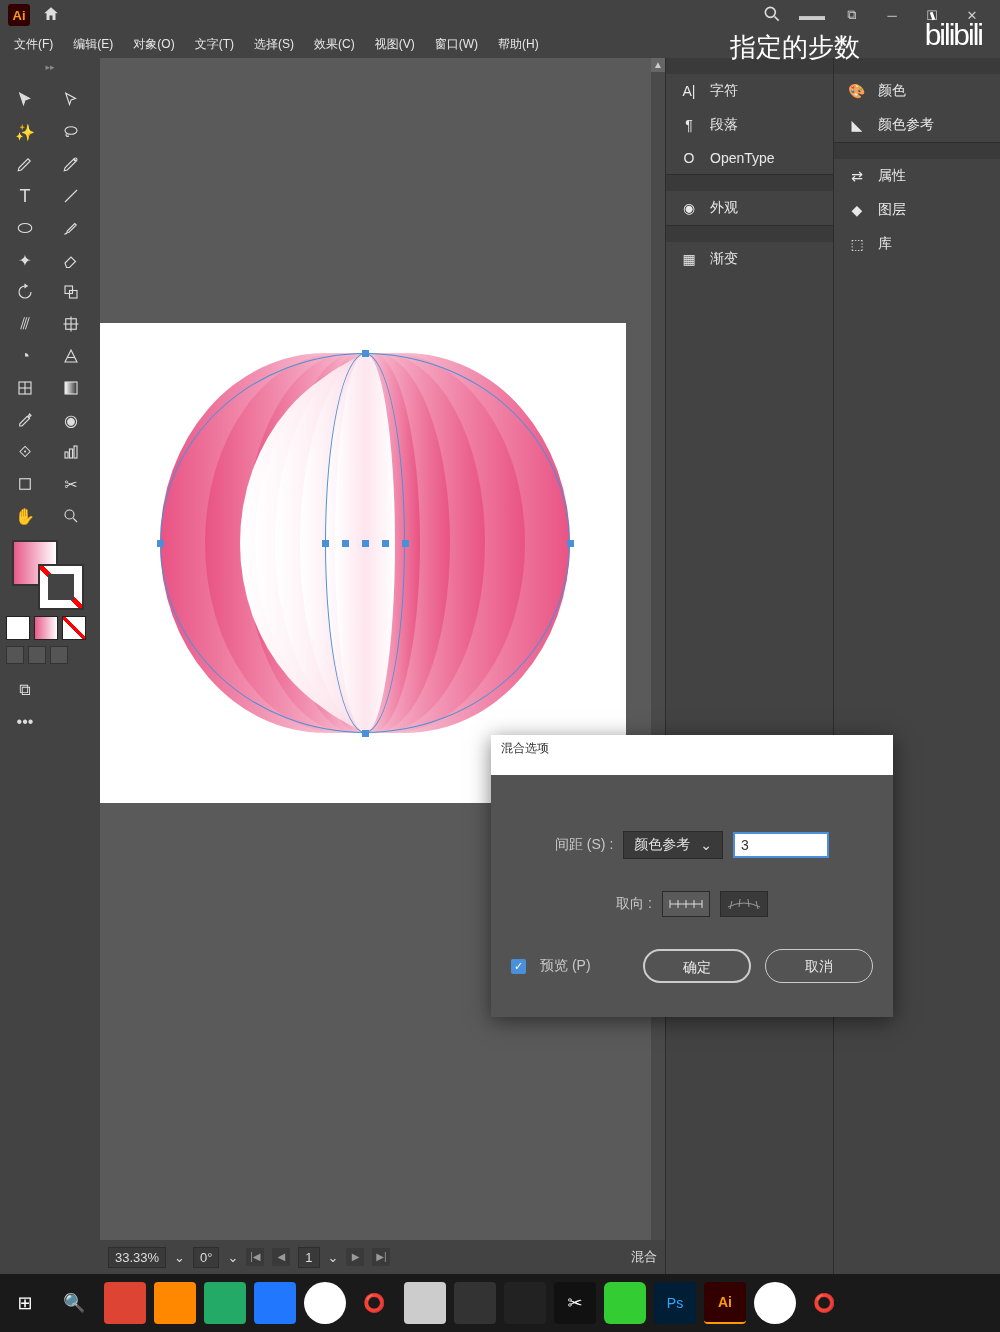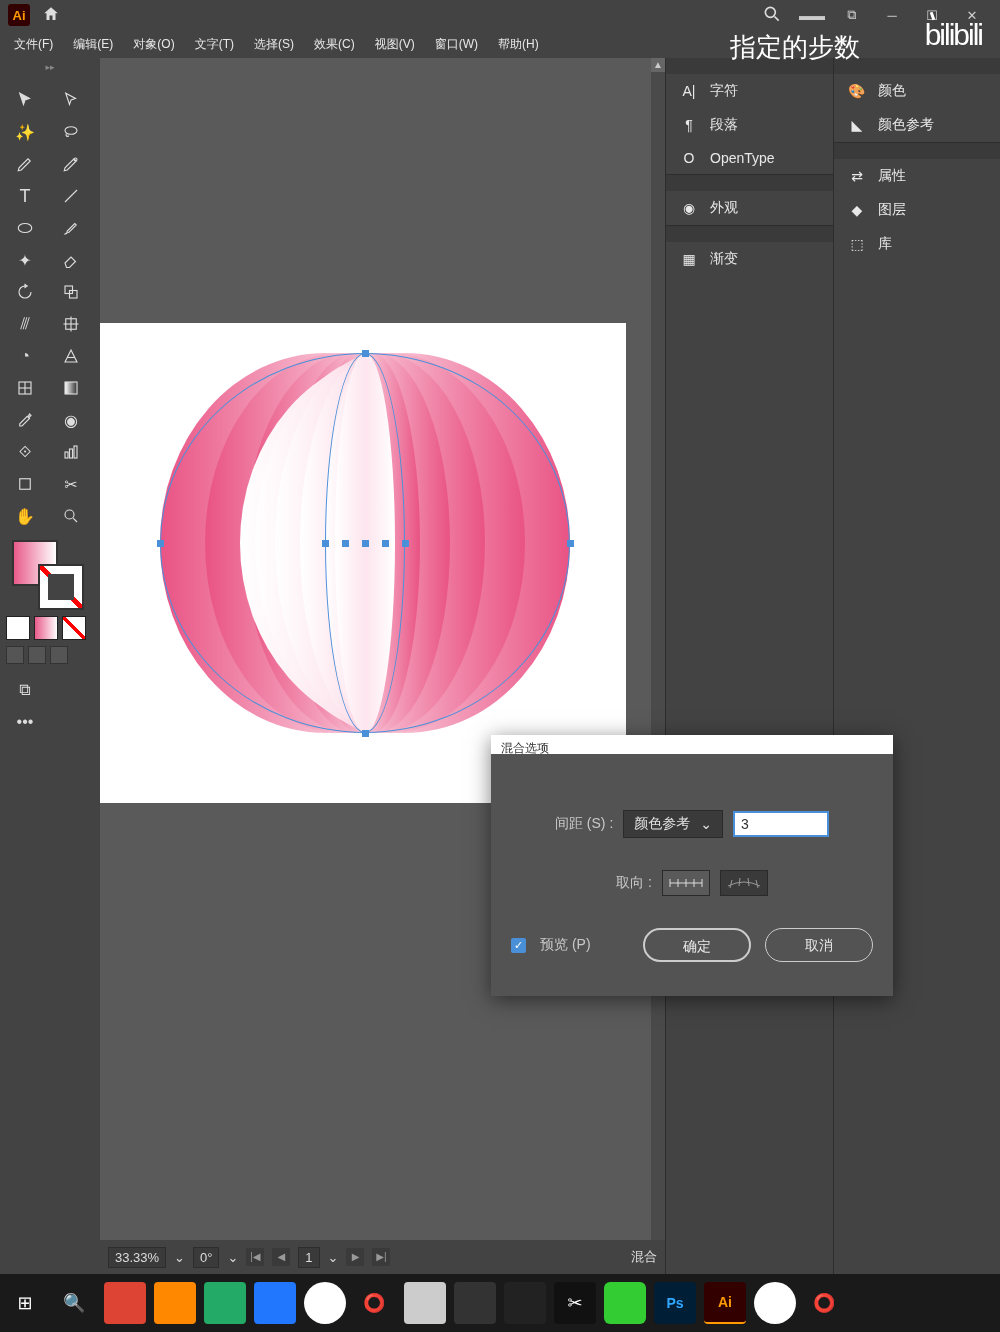--- a/index.html
+++ b/index.html
@@ -49,21 +49,21 @@
 .p-hdr{height:16px;background:#3a3a3a;font-size:9px;color:#888;text-align:center;}
 .p-item{display:flex;align-items:center;gap:12px;padding:8px 14px;color:#e8e8e8;font-size:14px;}
 .p-item .ic{width:18px;text-align:center;}
 .p-sep{height:1px;background:#2d2d2d;}
 .statusbar{position:absolute;bottom:58px;left:100px;height:34px;background:#434343;display:flex;align-items:center;gap:8px;padding:0 8px;font-size:13px;color:#ddd;right:335px;}
 .sb-box{background:#3a3a3a;padding:2px 6px;border:1px solid #2d2d2d;}
 .sb-btn{width:18px;height:18px;background:#3a3a3a;text-align:center;line-height:18px;font-size:10px;color:#999;}
 .taskbar{position:absolute;bottom:0;left:0;right:0;height:58px;background:#1a1a1a;display:flex;align-items:center;padding:0 4px;gap:8px;}
 .tb-icon{width:42px;height:42px;border-radius:4px;display:flex;align-items:center;justify-content:center;font-size:18px;}
 .dialog{position:absolute;left:491px;top:735px;width:402px;background:#535353;box-shadow:0 4px 20px rgba(0,0,0,.5);}
-.dlg-title{height:19px;background:#fff;color:#333;font-size:12px;padding:5px 10px;}
+.dlg-title{height:40px;background:#fff;color:#333;font-size:12px;padding:5px 10px;}
 .dlg-body{padding:24px 20px;}
 .dlg-row{display:flex;align-items:center;gap:10px;margin-bottom:18px;justify-content:center;margin-top:32px;}
 .dlg-label{color:#c8c8c8;font-size:14px;}
 .dlg-select{background:#3a3a3a;border:1px solid #2a2a2a;padding:4px 10px;color:#e0e0e0;font-size:14px;display:flex;gap:10px;align-items:center;}
 .dlg-input{width:96px;height:26px;border:2px solid #4a90d9;background:#fff;color:#333;padding:2px 6px;font-size:14px;}
 .orient-btn{width:48px;height:26px;background:#3a3a3a;border:1px solid #2a2a2a;display:flex;align-items:center;justify-content:center;}
 .orient-btn.active{background:#5a5a5a;}
 .dlg-footer{display:flex;align-items:center;gap:14px;padding:14px 0 10px;}
 .chk{width:15px;height:15px;background:#4a90d9;color:#fff;font-size:11px;text-align:center;line-height:15px;border-radius:2px;}
 .dlg-btn{flex:0 0 108px;height:34px;border:1.5px solid #ccc;border-radius:17px;text-align:center;line-height:32px;color:#e8e8e8;font-size:14px;}
@@ -408,17 +408,17 @@
   <div class="tb-icon" style="background:#f80;"></div>
   <div class="tb-icon" style="background:#2a6;"></div>
   <div class="tb-icon" style="background:#27f;"></div>
   <div class="tb-icon" style="background:#fff;border-radius:50%;"></div>
   <div class="tb-icon" style="color:#fff;">⭕</div>
   <div class="tb-icon" style="background:#ccc;"></div>
   <div class="tb-icon" style="background:#333;"></div>
   <div class="tb-icon" style="background:#222;"></div>
   <div class="tb-icon" style="background:#111;color:#fff;">✂</div>
   <div class="tb-icon" style="background:#3c3;border-radius:6px;"></div>
-  <div class="tb-icon" style="background:#001e36;color:#31a8ff;font-size:14px;font-weight:bold;">Ps</div>
+  <div class="tb-icon" style="background:#001e36;color:#31a8ff;font-size:14px;font-weight:normal;">Ps</div>
   <div class="tb-icon" style="background:#330000;color:#ff9a00;font-size:14px;font-weight:bold;border-bottom:2px solid #ff9a00;">Ai</div>
   <div class="tb-icon" style="background:#fff;border-radius:50%;"></div>
   <div class="tb-icon" style="color:#888;">⭕</div>
 </div>
 
 </body></html>

